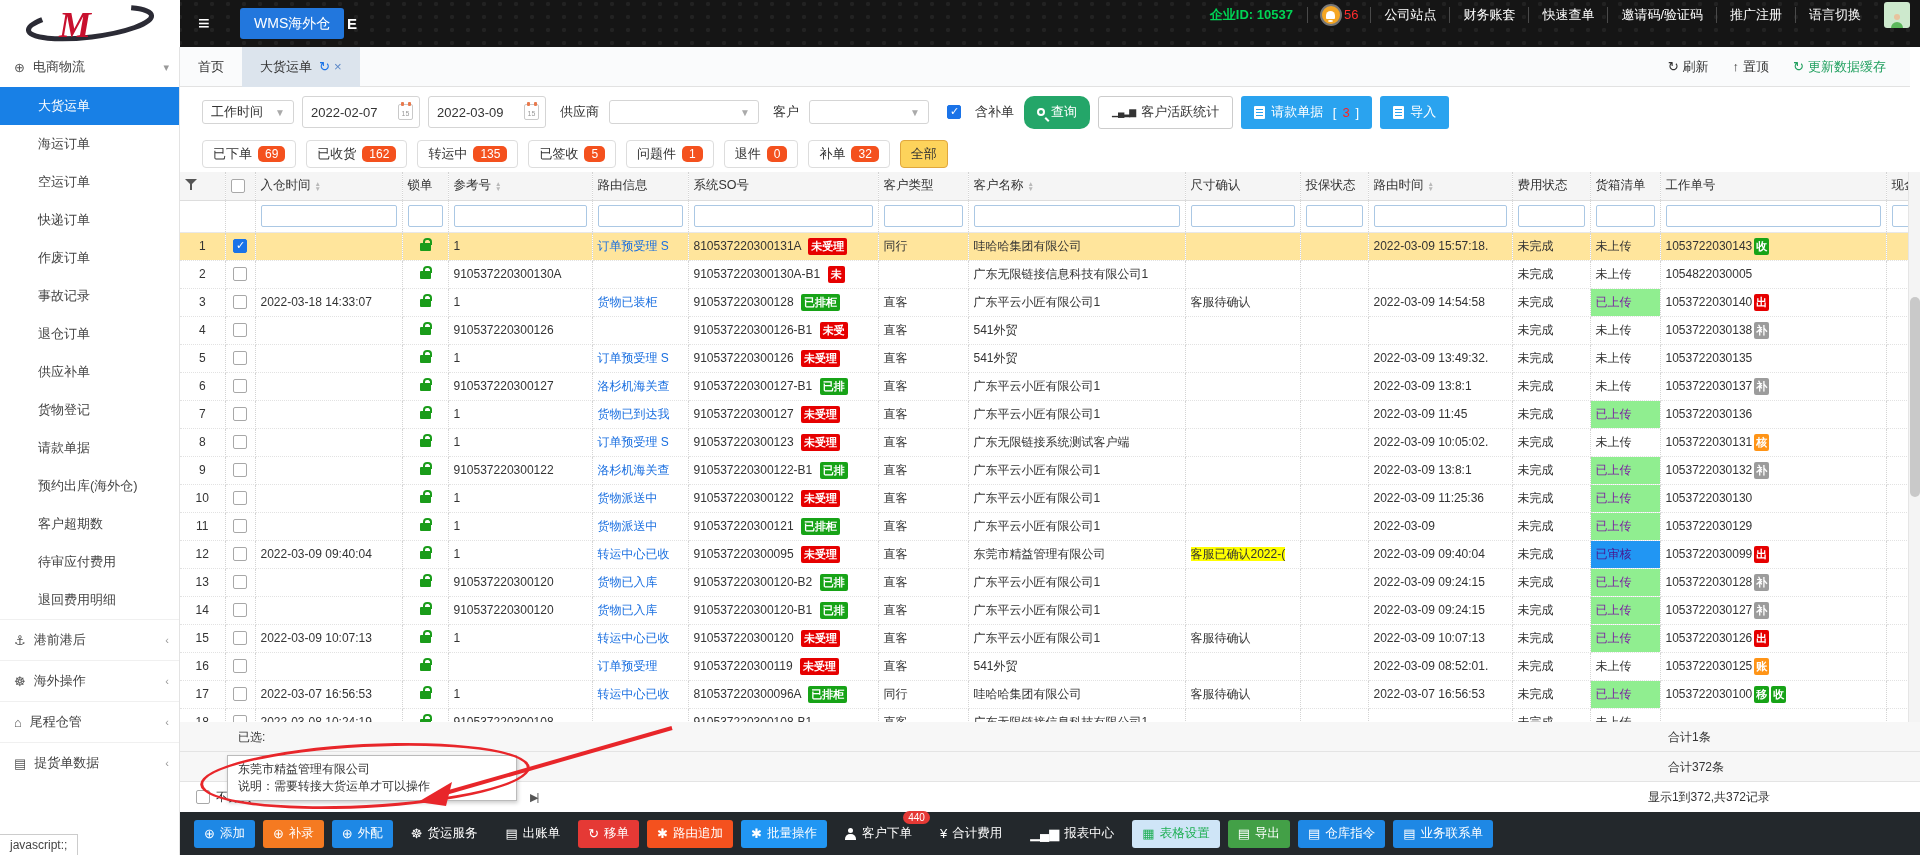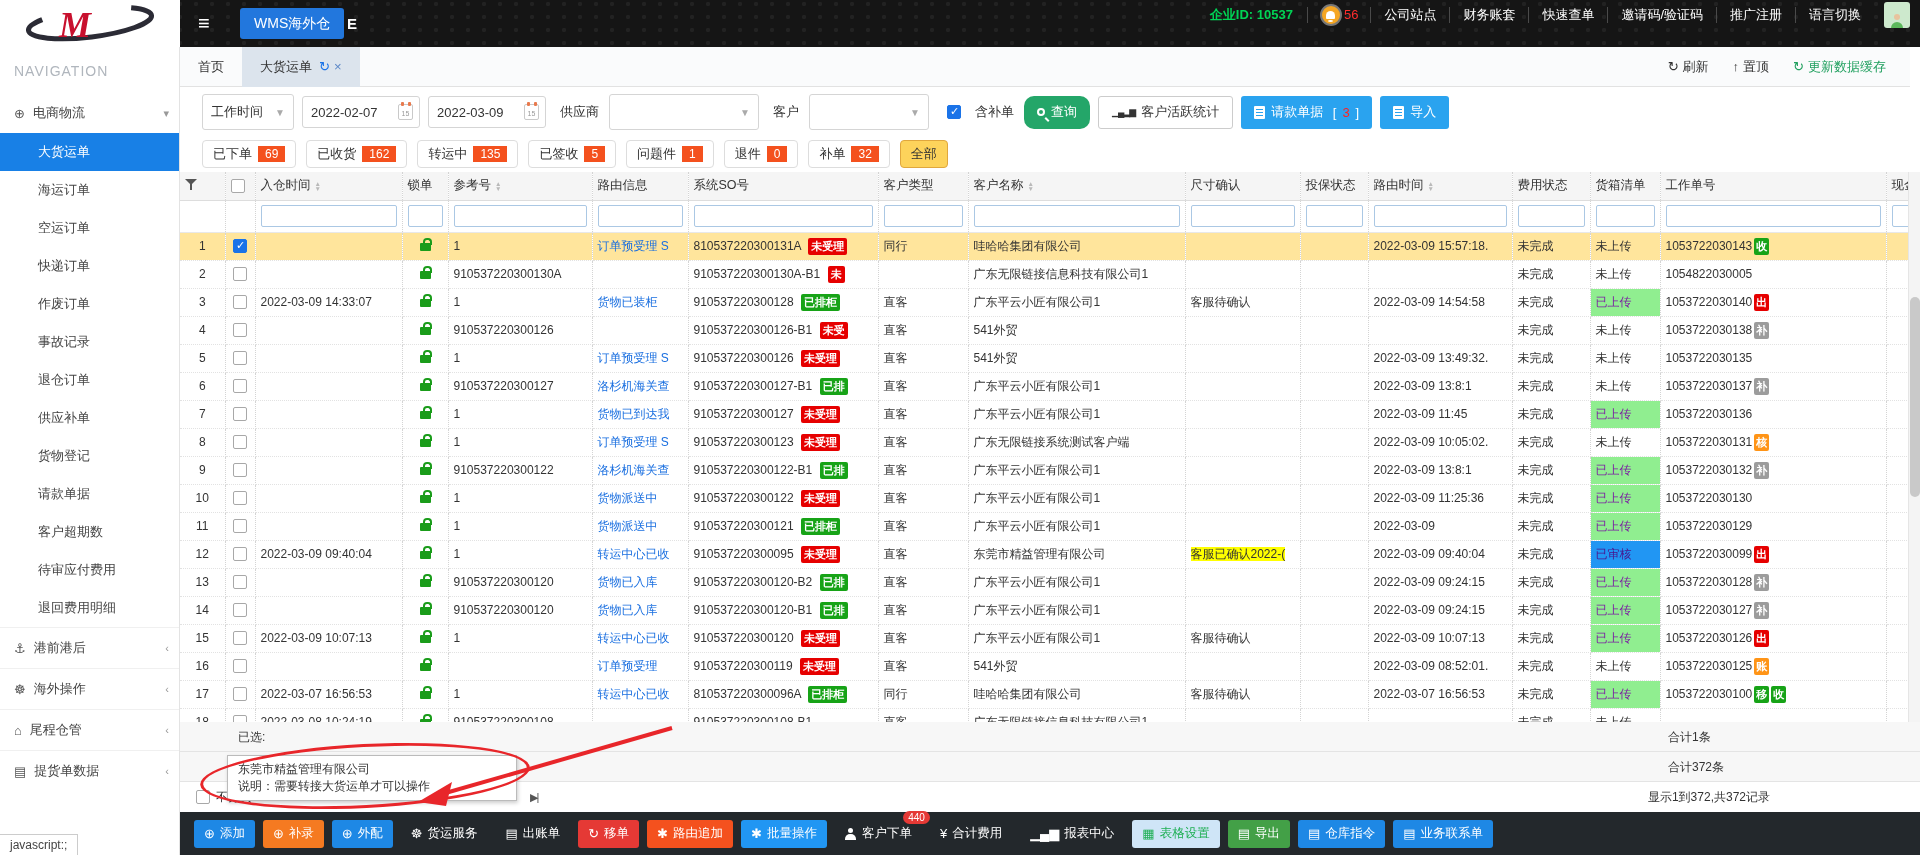--- a/index.html
+++ b/index.html
@@ -50,21 +50,21 @@
   .tab.active { background:#dce4ed; }
   .tab .t-refresh { color:#1a73e8; margin-left:7px; font-size:13px; }
   .tab .t-close { color:#5b87c7; margin-left:4px; font-size:13px; }
   .tab-actions { margin-left:auto; display:flex; align-items:center; gap:24px; padding-right:24px; font-size:13px; }
   .tab-actions .act { cursor:pointer; color:#333; white-space:nowrap; }
   .tab-actions .act .ic { margin-right:4px; }
   .tab-actions .act.green { color:#21a05f; }
 
   
   .filterbar { position:absolute; left:0; top:40px; right:0; height:50px; display:flex; align-items:center; gap:8px; padding-left:22px; }
-  .sel-box { height:36px; background:#fff; border:1px solid #d5d5d5; border-radius:3px; display:flex; align-items:center;
+  .sel-box { height:24px; background:#fff; border:1px solid #d5d5d5; border-radius:3px; display:flex; align-items:center;
     padding:6px 8px; color:#333; font-size:13px; cursor:pointer; }
   .sel-box .caret { margin-left:auto; color:#aaa; font-size:10px; padding-left:8px; }
   .date-box { width:118px; height:32px; border:1px solid #d5d5d5; border-radius:3px; display:flex; align-items:center; padding:0 6px 0 8px; font-size:13px; cursor:text; }
   .i-cal { margin-left:auto; width:15px; height:16px; background:#fff; border:1px solid #c9c9c9; border-radius:2px; position:relative; font-size:7px; color:#999; text-align:center; line-height:18px; }
   .i-cal::before { content:''; position:absolute; top:-3px; left:2px; width:3px; height:4px; background:#e87a4e; border-radius:1px; box-shadow:7px 0 0 #e87a4e; }
   .f-label { font-size:13px; color:#333; margin:0 2px 0 6px; white-space:nowrap; }
   .cb { display:inline-block; width:14px; height:14px; background:#fff; border:1px solid #a8a8a8; border-radius:2px; vertical-align:middle; cursor:pointer; }
   .cb.on { background:#1a73e8; border-color:#1a73e8; position:relative; }
   .cb.on::after { content:'✓'; position:absolute; left:2px; top:-1px; color:#fff; font-size:11px; }
   .fbtn { height:33px; border:none; border-radius:3px; color:#fff; font-size:13px; padding:0 13px; display:flex; align-items:center; gap:6px; cursor:pointer; white-space:nowrap; }
@@ -75,21 +75,21 @@
   .i-search { display:inline-block; width:8px; height:8px; border:2px solid currentColor; border-radius:50%; position:relative; }
   .i-search::after { content:''; position:absolute; left:7px; top:7px; width:2px; height:5px; background:currentColor; transform:rotate(-45deg); }
   .i-bars { font-size:9px; letter-spacing:-1px; color:#333; }
   .i-doc { display:inline-block; width:11px; height:13px; background:#fff; border-radius:1px; position:relative; }
   .i-doc::after { content:''; position:absolute; left:2px; top:3px; width:7px; height:1.5px; background:#2aa3ef; box-shadow:0 3px 0 #2aa3ef,0 6px 0 #2aa3ef; }
 
   
   .statusrow { position:absolute; left:0; top:92px; right:0; height:30px; display:flex; align-items:center; gap:10px; padding-left:22px; }
   .stab { height:28px; background:#fff; border:1px solid #ddd; border-radius:4px; display:flex; align-items:center; gap:6px;
     font-size:13px; color:#333; padding:0 10px; cursor:pointer; white-space:nowrap; }
-  .stab .cnt { background:#f4511e; color:#fff; font-size:12px; border-radius:0; padding:1px 7px;text-align:center; }
+  .stab .cnt { background:#f4511e; color:#fff; font-size:12px; border-radius:5px; padding:1px 7px;text-align:center; }
   .stab.all { background:#fdd35b; border-color:#e0a73d; }
 
   
   .table-wrap { position:absolute; left:0; top:125px; width:1740px; height:550px; overflow:hidden; }
   table { border-collapse:collapse; table-layout:fixed; width:1740px; }
   th,td { border-right:1px dotted #d4d4d4; white-space:nowrap; overflow:hidden; padding:0 5px; }
   thead th { height:28px; background:#f5f5f5; font-weight:normal; color:#333; text-align:left; border-bottom:1px solid #ddd; font-size:12.5px; }
   tr.filter-row td { height:32px; background:#fff; border-bottom:1px solid #e8e8e8; }
   .colfilter { width:100%; height:22px; border:1px solid #abc8e4; border-radius:2px; background:#fff; }
   tbody td { height:28px; border-bottom:1px dotted #e2e2e2; font-size:12px; }
@@ -187,37 +187,37 @@
           <span class="top-sep"></span>
           <span class="top-menu-item">语言切换</span>
         </span>
       <span class="avatar">
           <i class="i-person"></i>
         </span>
     </div>
   </div>
 
   <div class="sidebar">
-    <div class="nav-title">NAVIGATION</div>
     <div class="side-group-header">
       <span class="gicon">⊕</span>
       <span>电商物流</span>
       <span class="chev">▾</span>
     </div>
     <ul class="side-items" id="side-items">
         <li class="active">大货运单</li>
         <li>海运订单</li>
         <li>空运订单</li>
         <li>快递订单</li>
         <li>作废订单</li>
         <li>事故记录</li>
         <li>退仓订单</li>
         <li>供应补单</li>
         <li>货物登记</li>
         <li>请款单据</li>
+        <li>预约出库(海外仓)</li>
         <li>客户超期数</li>
         <li>待审应付费用</li>
         <li>退回费用明细</li>
       </ul>
     <div class="side-sections" id="side-sections">
         <div class="side-group-header">
           <span class="gicon">⚓</span>
           <span>港前港后</span>
           <span class="chev">‹</span>
         </div>
@@ -434,21 +434,21 @@
               <td></td>
               <td></td>
               <td>未完成</td>
               <td>未上传</td>
               <td>1054822030005</td>
               <td></td>
             </tr>
             <tr>
               <td class="c">3</td>
               <td class="c"><span class="cb"></span></td>
-              <td>2022-03-09 14:33:07</td>
+              <td>2022-03-18 14:33:07</td>
               <td class="c"><span class="i-lock"></span></td>
               <td>1</td>
               <td class="link">货物已装柜</td>
               <td>910537220300128 <span class="badge green">已排柜</span></td>
               <td>直客</td>
               <td>广东平云小匠有限公司1</td>
               <td>客服待确认</td>
               <td></td>
               <td>2022-03-09 14:54:58</td>
               <td>未完成</td>

